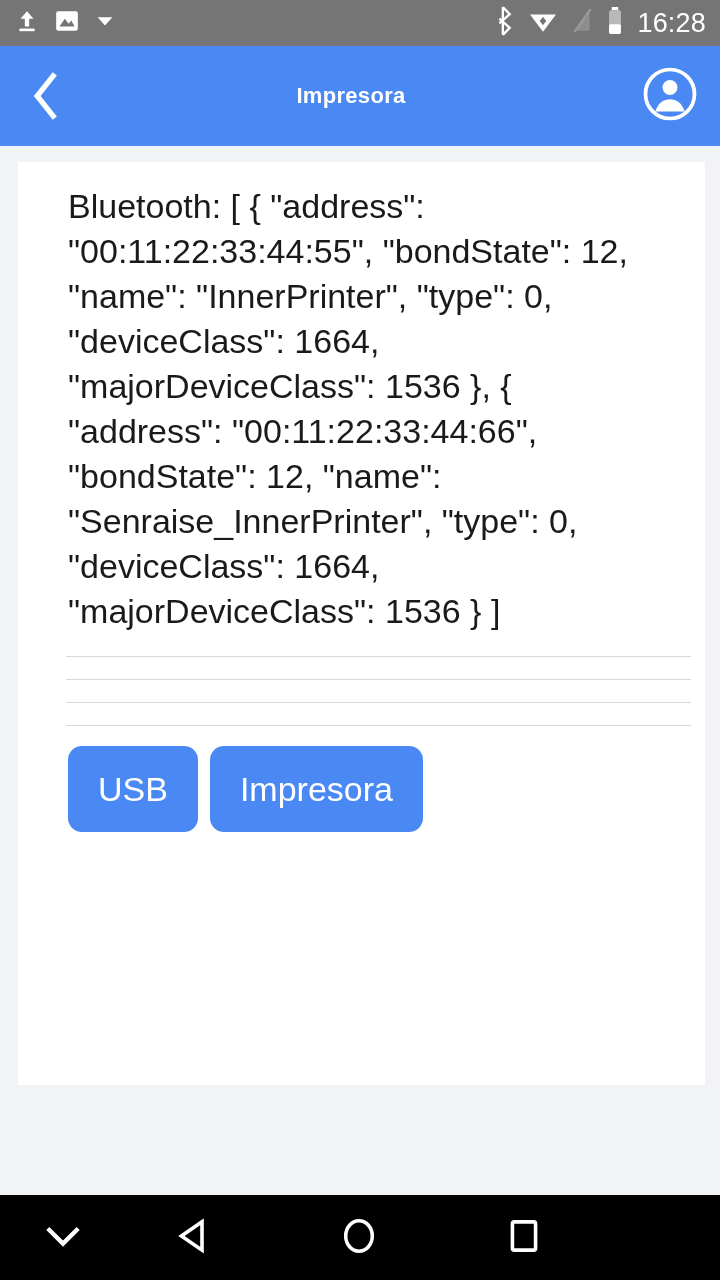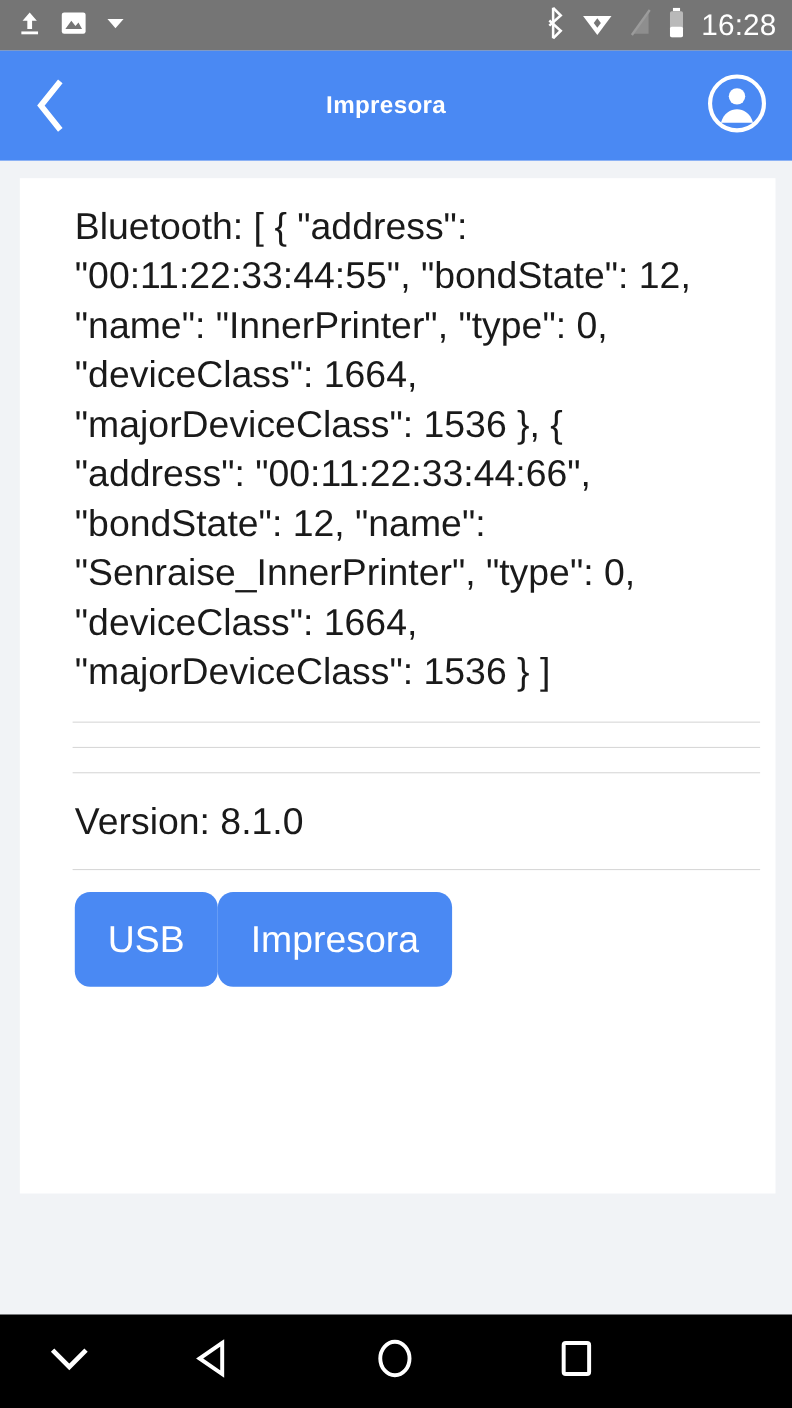--- a/index.html
+++ b/index.html
@@ -50,21 +50,21 @@
   .block-text {
     font-size:34px; line-height:45px; color:#1a1a1a;
     word-wrap:break-word; white-space:pre-wrap;
   }
   .divider {
     height:1px; background:#d8d8d8; margin:22px 14px 22px 48px;
   }
   .divider.tight { margin-top:20px; margin-bottom:20px; }
 
   
-  .btn-row { display:flex; gap:0; padding:0 0 0 50px; }
+  .btn-row { display:flex; gap:12px; padding:0 0 0 50px; }
   .btn {
     background:#4a89f3; color:#ffffff; border:none; border-radius:14px;
     font-family:"Liberation Sans", sans-serif;
     font-size:34px; line-height:1;
     padding:26px 30px; cursor:pointer; white-space:nowrap;
   }
 
   
   .navbar {
     position:absolute; bottom:0; left:0; width:720px; height:85px;
@@ -160,23 +160,20 @@
       </div>
 
       <div class="divider"></div>
 
 
       <div class="divider"></div>
 
 
       <div class="divider"></div>
 
-      <div class="block">
-        <div class="block-text">Version: 8.1.0</div>
-      </div>
 
       <div class="divider tight"></div>
 
       <div class="btn-row">
         <button class="btn">USB</button>
         <button class="btn">Impresora</button>
       </div>
 
     </div>
   </div>

